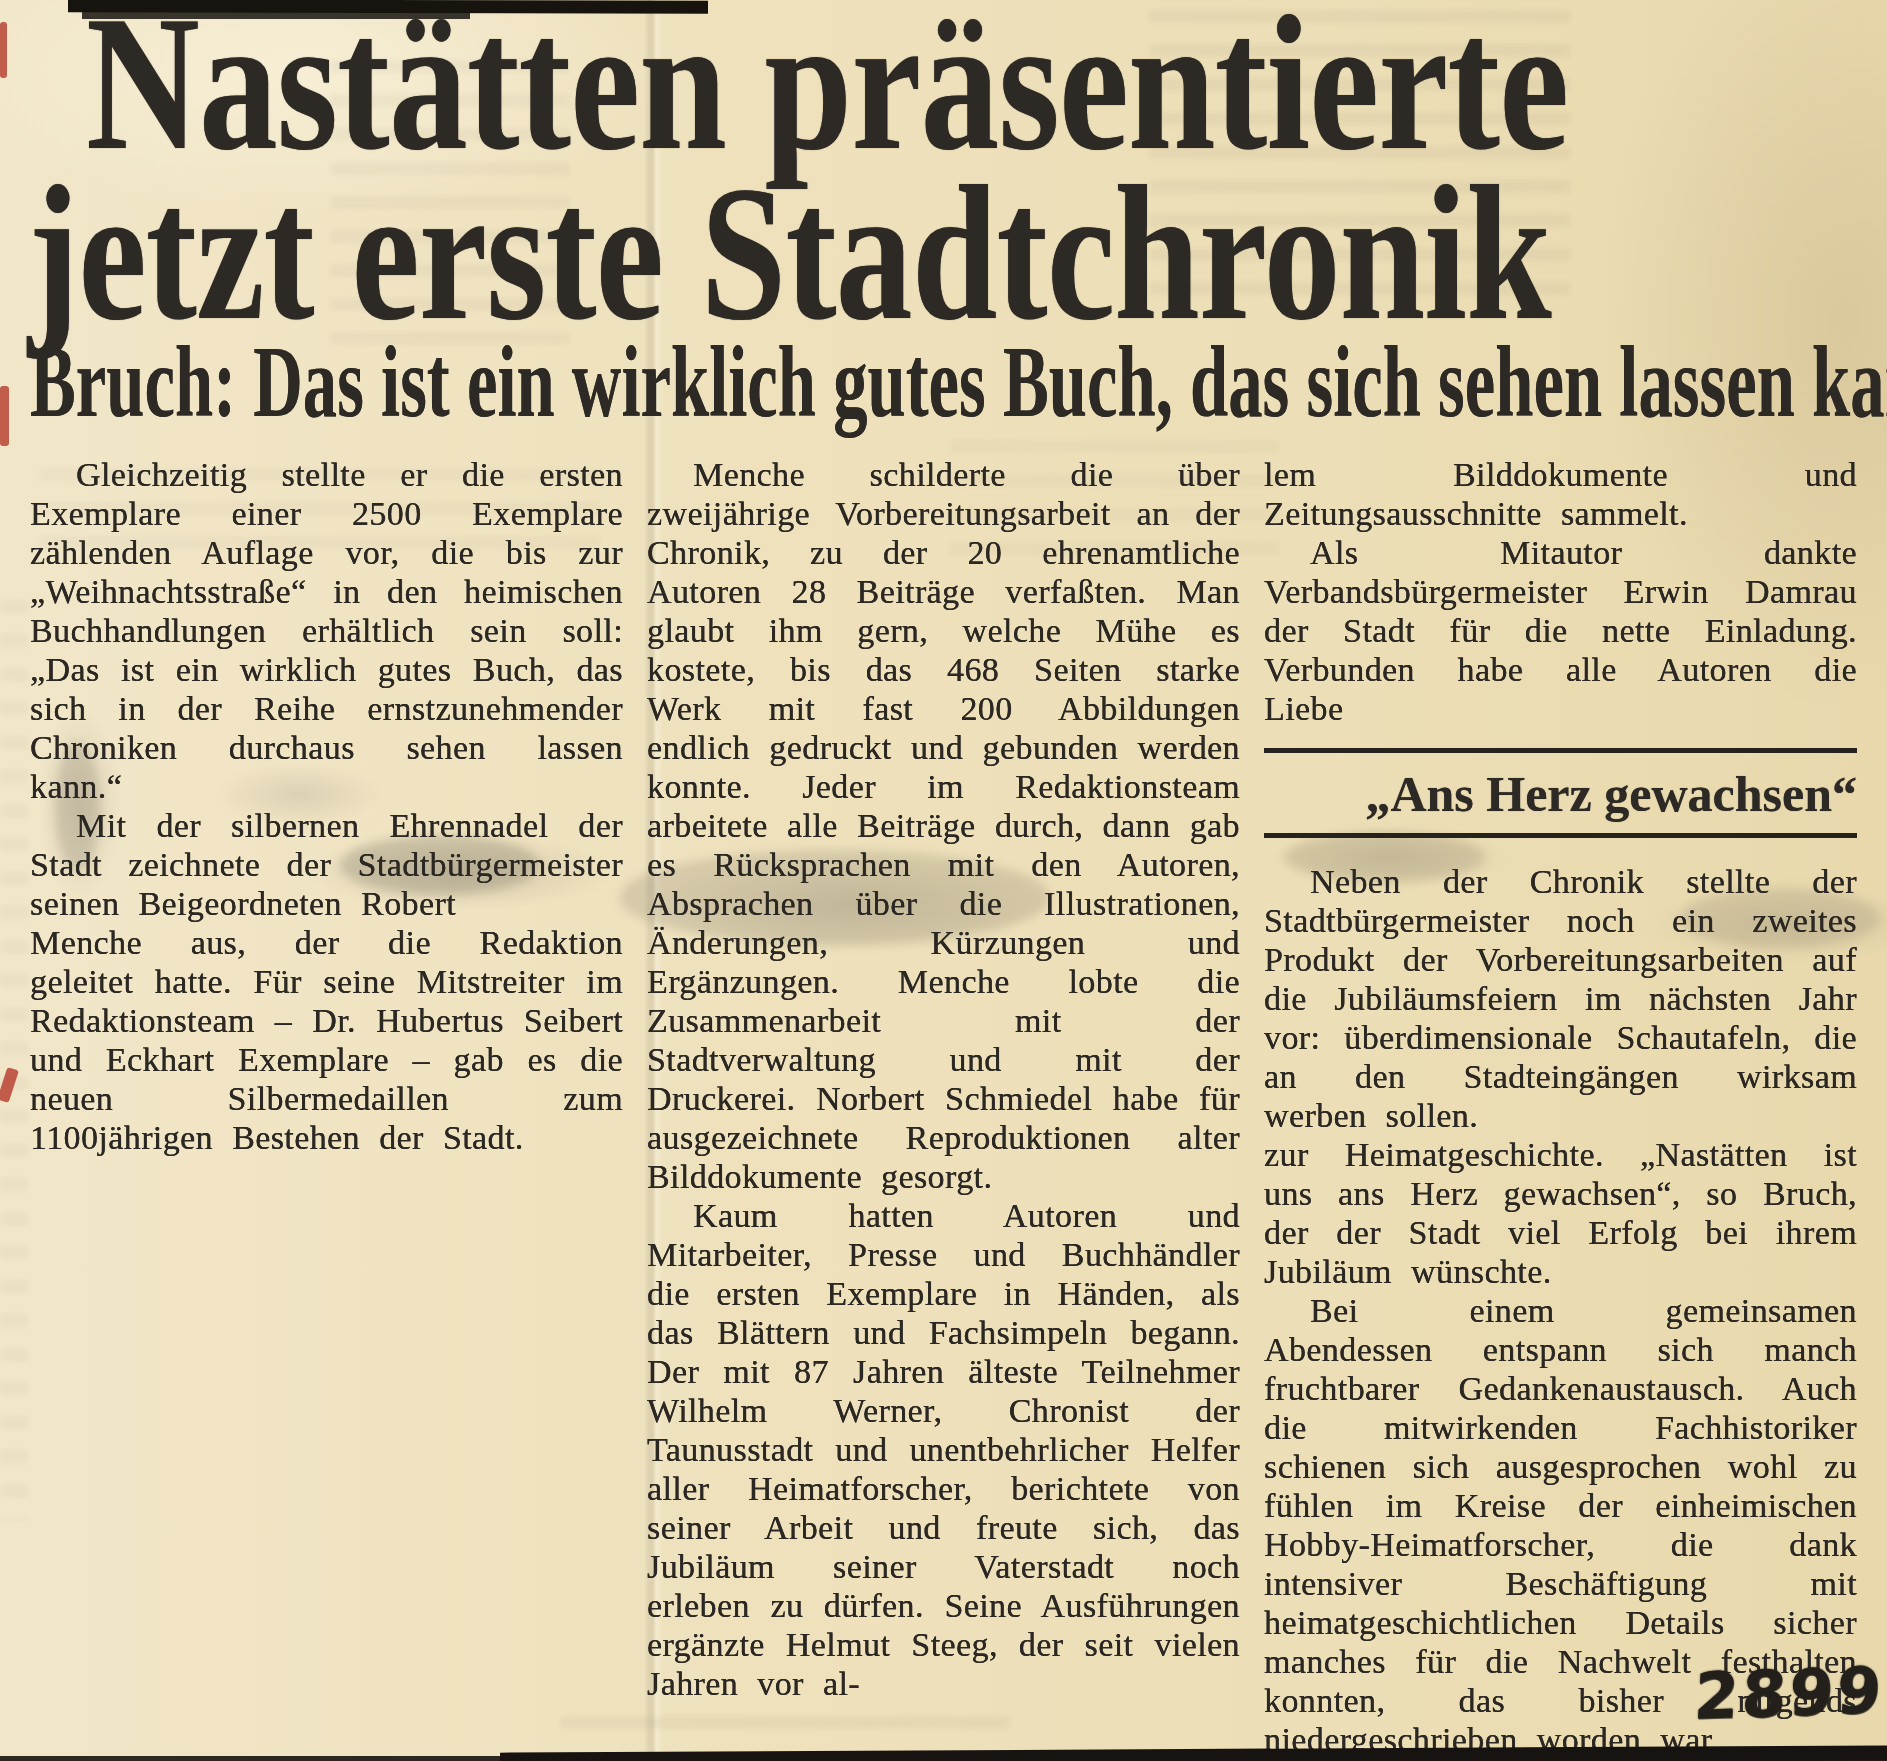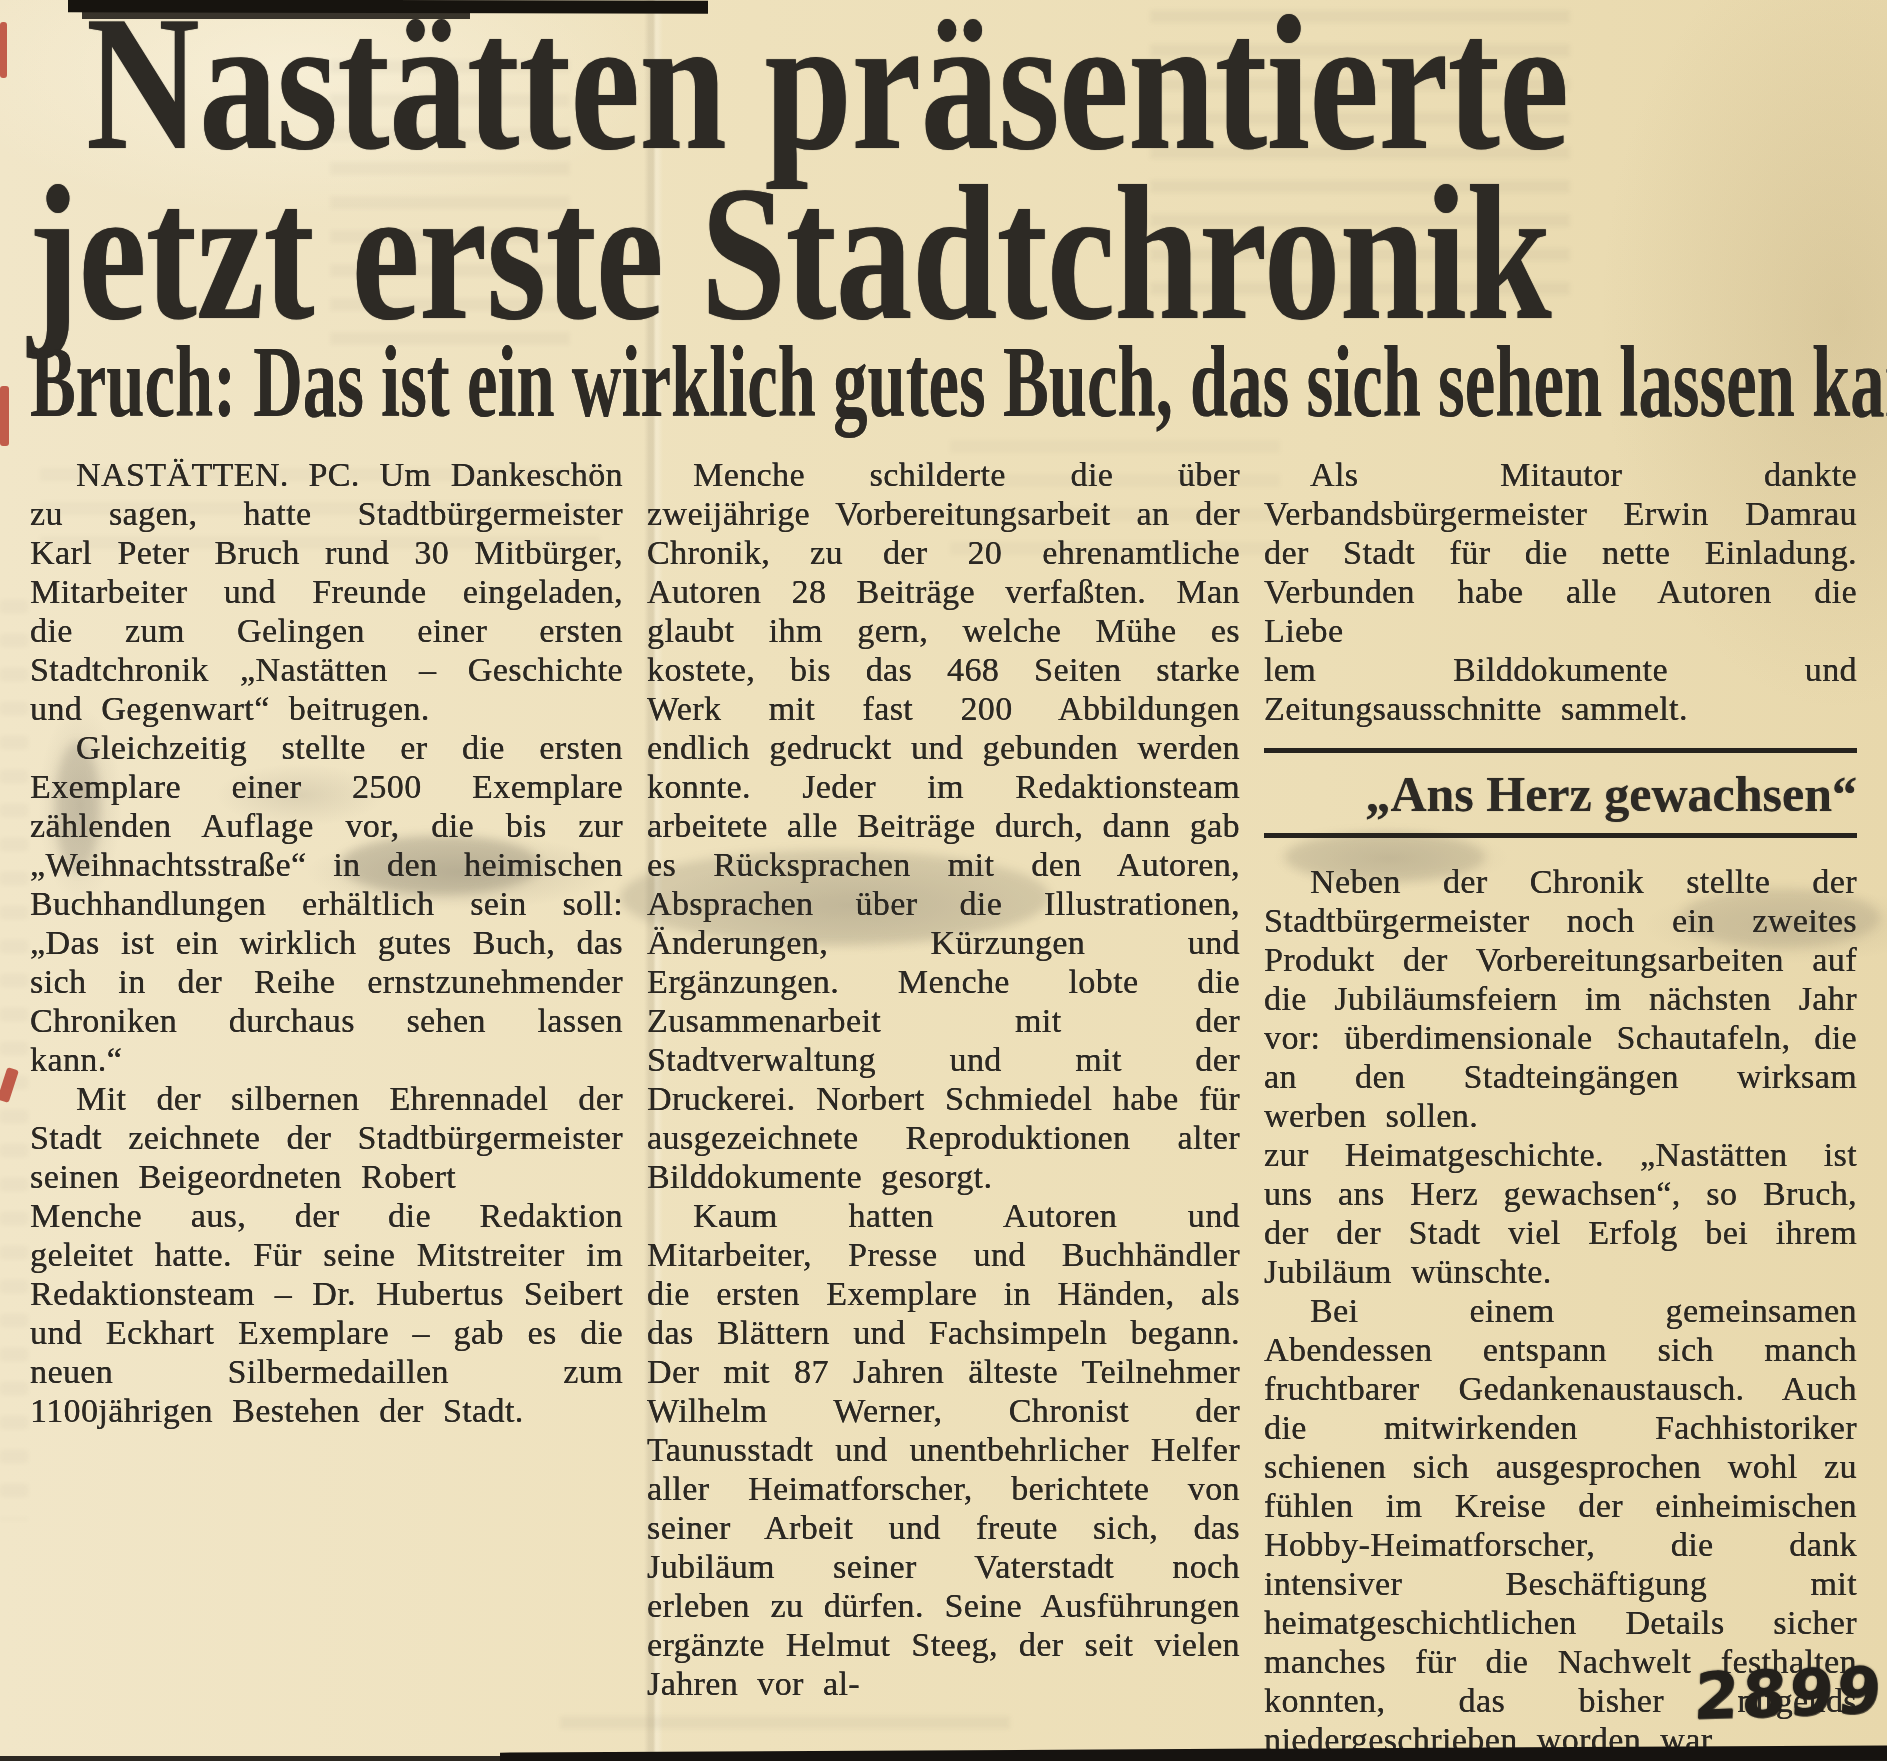--- a/index.html
+++ b/index.html
@@ -119,32 +119,31 @@
   <div class="smudge s3"></div>
   <div class="smudge s4"></div>
   <div class="smudge s5"></div>
 
   <h1 class="headline l1">Nastätten präsentierte</h1>
   <h1 class="headline l2">jetzt erste Stadtchronik</h1>
   <h2 class="subheadline">Bruch: Das ist ein wirklich gutes Buch, das sich sehen lassen kann</h2>
 
   <div class="columns">
     <div class="col">
-        <p class="body-para indent">NASTÄTTEN. PC. Um Dankeschön zu sagen, hatte Stadtbürgermeister Karl Peter Bruch rund 30 Mitbürger, Mitarbeiter und Freunde eingeladen, die zum Gelingen einer ersten Stadtchronik „Nastätten – Geschichte und Gegenwart“ beitrugen.</p>
         <p class="body-para indent">Gleichzeitig stellte er die ersten Exemplare einer 2500 Exemplare zählenden Auflage vor, die bis zur „Weihnachtsstraße“ in den heimischen Buchhandlungen erhältlich sein soll: „Das ist ein wirklich gutes Buch, das sich in der Reihe ernstzunehmender Chroniken durchaus sehen lassen kann.“</p>
         <p class="body-para indent">Mit der silbernen Ehrennadel der Stadt zeichnete der Stadtbürgermeister seinen Beigeordneten Robert</p>
         <p class="body-para">Menche aus, der die Redaktion geleitet hatte. Für seine Mitstreiter im Redaktionsteam – Dr. Hubertus Seibert und Eckhart Exemplare – gab es die neuen Silbermedaillen zum 1100jährigen Bestehen der Stadt.</p>
       </div>
     <div class="col">
         <p class="body-para indent">Menche schilderte die über zweijährige Vorbereitungsarbeit an der Chronik, zu der 20 ehrenamtliche Autoren 28 Beiträge verfaßten. Man glaubt ihm gern, welche Mühe es kostete, bis das 468 Seiten starke Werk mit fast 200 Abbildungen endlich gedruckt und gebunden werden konnte. Jeder im Redaktionsteam arbeitete alle Beiträge durch, dann gab es Rücksprachen mit den Autoren, Absprachen über die Illustrationen, Änderungen, Kürzungen und Ergänzungen. Menche lobte die Zusammenarbeit mit der Stadtverwaltung und mit der Druckerei. Norbert Schmiedel habe für ausgezeichnete Reproduktionen alter Bilddokumente gesorgt.</p>
         <p class="body-para indent">Kaum hatten Autoren und Mitarbeiter, Presse und Buchhändler die ersten Exemplare in Händen, als das Blättern und Fachsimpeln begann. Der mit 87 Jahren älteste Teilnehmer Wilhelm Werner, Chronist der Taunusstadt und unentbehrlicher Helfer aller Heimatforscher, berichtete von seiner Arbeit und freute sich, das Jubiläum seiner Vaterstadt noch erleben zu dürfen. Seine Ausführungen ergänzte Helmut Steeg, der seit vielen Jahren vor al-</p>
       </div>
     <div class="col">
+        <p class="body-para">lem Bilddokumente und Zeitungsausschnitte sammelt.</p>
         <p class="body-para indent">Als Mitautor dankte Verbandsbürgermeister Erwin Damrau der Stadt für die nette Einladung. Verbunden habe alle Autoren die Liebe</p>
-        <p class="body-para">lem Bilddokumente und Zeitungsausschnitte sammelt.</p>
         <div class="crosshead"><span>„Ans Herz gewachsen“</span></div>
         <p class="body-para indent">Neben der Chronik stellte der Stadtbürgermeister noch ein zweites Produkt der Vorbereitungsarbeiten auf die Jubiläumsfeiern im nächsten Jahr vor: überdimensionale Schautafeln, die an den Stadteingängen wirksam werben sollen.</p>
         <p class="body-para">zur Heimatgeschichte. „Nastätten ist uns ans Herz gewachsen“, so Bruch, der der Stadt viel Erfolg bei ihrem Jubiläum wünschte.</p>
         <p class="body-para indent">Bei einem gemeinsamen Abendessen entspann sich manch fruchtbarer Gedankenaustausch. Auch die mitwirkenden Fachhistoriker schienen sich ausgesprochen wohl zu fühlen im Kreise der einheimischen Hobby-Heimatforscher, die dank intensiver Beschäftigung mit heimatgeschichtlichen Details sicher manches für die Nachwelt festhalten konnten, das bisher nirgends niedergeschrieben worden war.</p>
       </div>
   </div>
 
   <div class="handwritten">2899.</div>
 
   <div class="red-mark m1"></div>

